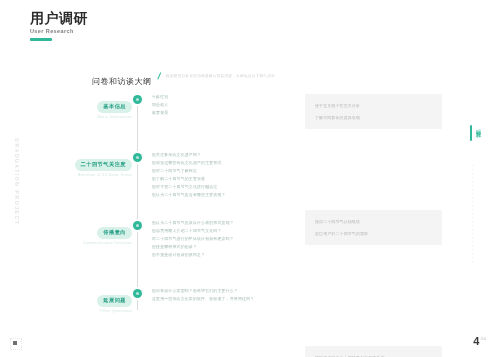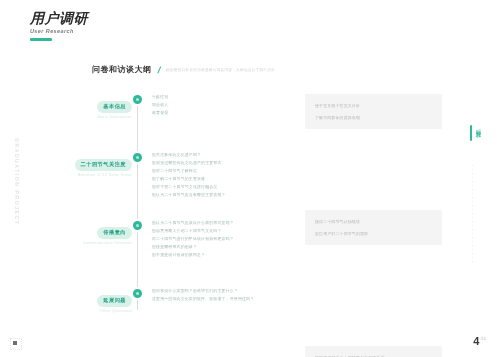--- a/index.html
+++ b/index.html
@@ -5,21 +5,21 @@
   html,body{margin:0;padding:0;}
   body{
     width:500px;height:357px;
     background:#ffffff;
     font-family:"Liberation Sans", sans-serif;
     overflow:hidden;
     position:relative;
   }
 
   
-  .header{position:absolute;left:30px;top:10px;font-style:italic;}
+  .header{position:absolute;left:30px;top:10px;}
   .header .zh{
     font-size:14px;font-weight:bold;color:#2b2b2b;letter-spacing:.5px;
     line-height:16px;
   }
   .header .en{
     font-size:5.5px;color:#7d7d7d;letter-spacing:.4px;margin-top:2px;
     font-weight:bold;
   }
   .header .rule{
     width:22px;height:2.5px;background:#2fb89a;margin-top:4px;border-radius:1px;
@@ -45,21 +45,21 @@
   }
   .side-right .dots{
     position:absolute;top:40px;left:2px;width:1px;height:100px;
     background:repeating-linear-gradient(to bottom,#ececec 0 1px,transparent 1px 4px);
   }
 
   
   .sec-head{
     position:absolute;left:92px;top:64px;display:flex;align-items:center;gap:6px;
   }
-  .sec-head .t{font-size:8px;font-weight:bold;color:#333;letter-spacing:.5px;}
+  .sec-head .t{font-size:8px;font-weight:normal;color:#333;letter-spacing:.5px;margin-top:12px;}
   .sec-head .slash{color:#2fb89a;font-size:9px;transform:skewX(-14deg);font-weight:bold;}
   .sec-head .desc{font-size:3.6px;color:#cfcfcf;letter-spacing:.3px;max-width:190px;}
 
   
   .timeline{position:absolute;left:0;top:92px;width:500px;height:240px;}
   .axis{
     position:absolute;left:137px;top:4px;width:1px;height:214px;
     background:#dcdcdc;
   }
 

